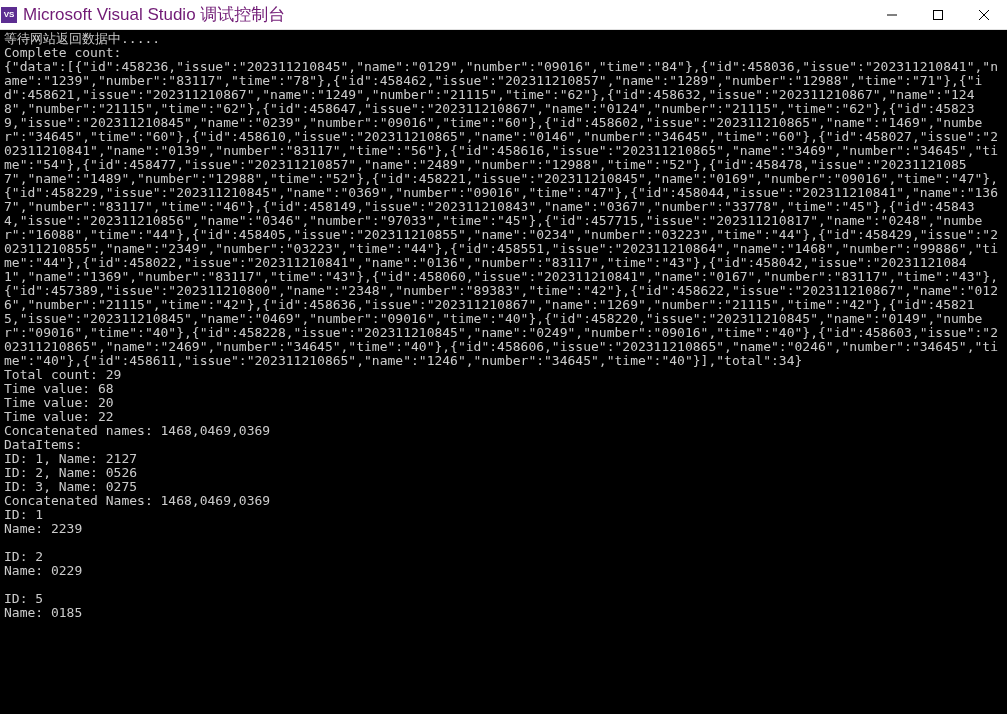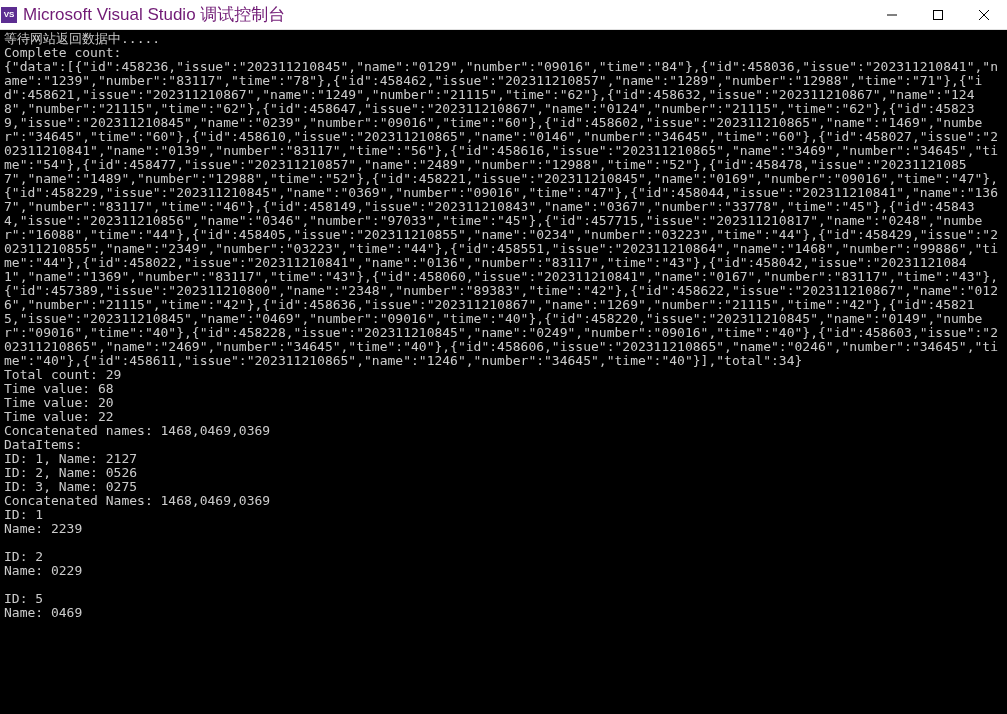--- a/index.html
+++ b/index.html
@@ -114,14 +114,14 @@
 <span>ID: 2, Name: 0526</span>
 <span>ID: 3, Name: 0275</span>
 <span>Concatenated Names: 1468,0469,0369</span>
 <span>ID: 1</span>
 <span>Name: 2239</span>
 <span></span>
 <span>ID: 2</span>
 <span>Name: 0229</span>
 <span></span>
 <span>ID: 5</span>
-<span>Name: 0469</span>
+<span>Name: 0185</span>
 </div>
 
 </body></html>

